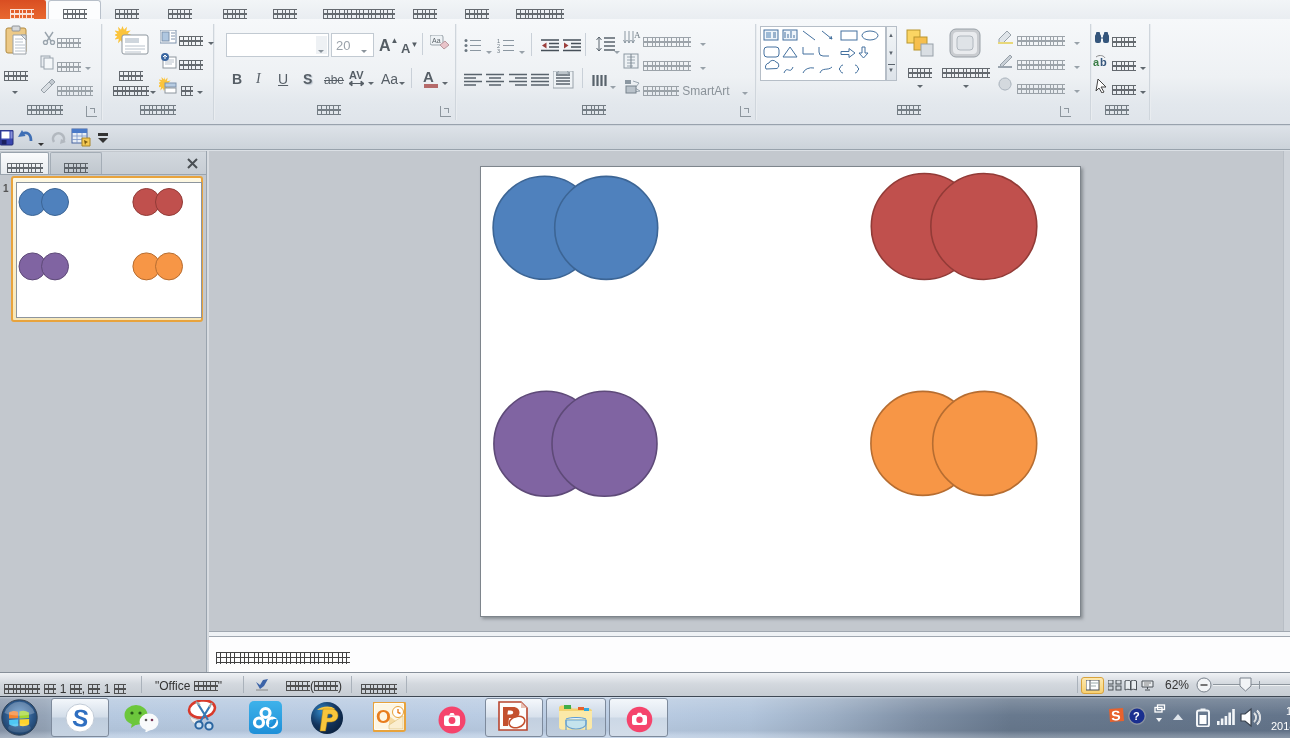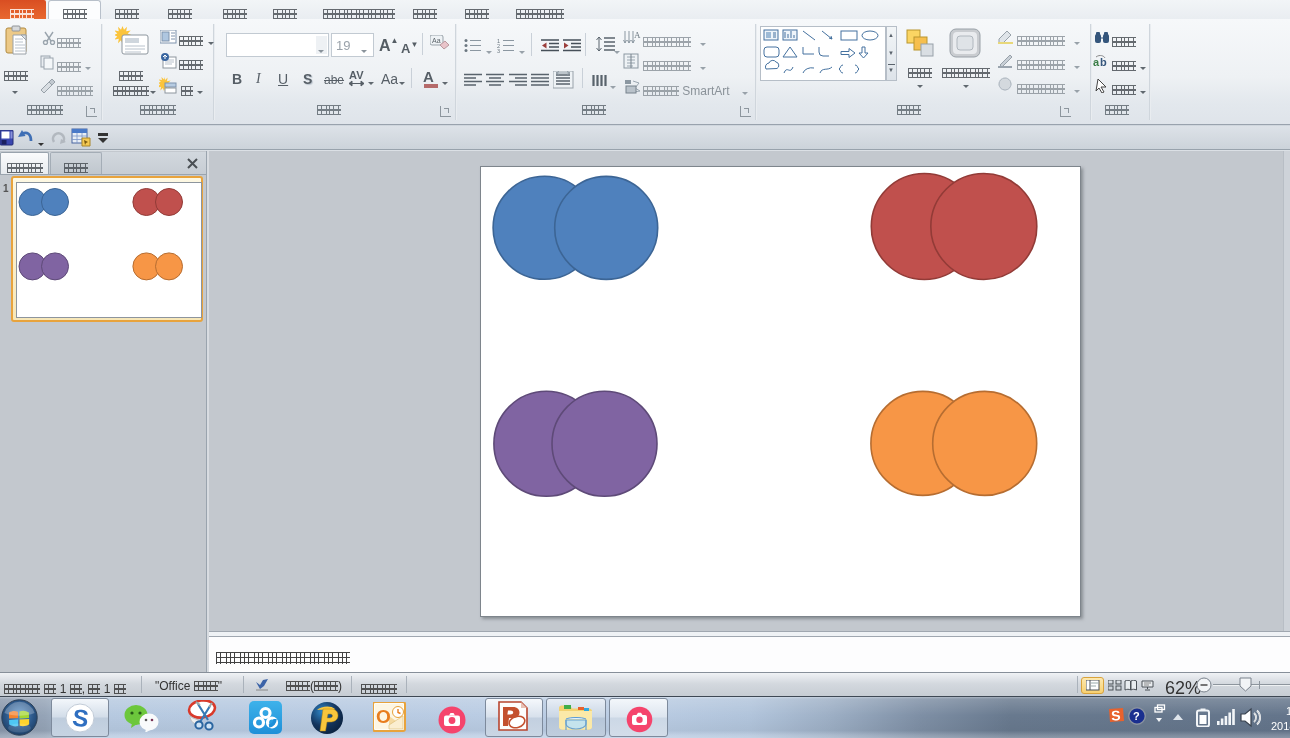--- a/index.html
+++ b/index.html
@@ -117,21 +117,21 @@
       <rect x="6" y="6" width="11" height="4" fill="#b7cce2" stroke="#7e93ad"></rect>
       <rect x="6" y="11" width="11" height="5" fill="#fff" stroke="#8d969e"></rect>
     </svg>
 <div class="a dark" style="left:181px;top:81px"><span class="z" style="width:12px"></span></div>
 <div class="a" style="left:197px;top:84px"><span class="v"></span></div>
 
 <div class="a" style="left:226px;top:33px;width:103px;height:24px;background:#fff;background-image:radial-gradient(#d4dbe2 22%,transparent 24%);background-size:4px 4px;background-position:1px 1px;border:1px solid #c2cad2;box-sizing:border-box"></div>
 <div class="a" style="left:316px;top:36px;width:11px;height:18px;background:#eef1f4"></div>
 <div class="a" style="left:318px;top:43px"><span class="v" style="border-top-color:#8a939b"></span></div>
 <div class="a" style="left:331px;top:33px;width:43px;height:24px;background:#fff;background-image:radial-gradient(#d4dbe2 22%,transparent 24%);background-size:4px 4px;background-position:1px 1px;border:1px solid #c2cad2;box-sizing:border-box"></div>
-<div class="a" style="left:336px;top:38px;font-size:13px;color:#9aa2aa">19</div>
+<div class="a" style="left:336px;top:38px;font-size:13px;color:#9aa2aa">20</div>
 <div class="a" style="left:361px;top:43px"><span class="v" style="border-top-color:#8a939b"></span></div>
 <div class="a dark" style="left:379px;top:36px;font-size:16px;font-weight:bold;color:#555d64">A<span style="font-size:8px;vertical-align:8px">▲</span></div>
 <div class="a dark" style="left:401px;top:40px;font-size:13px;font-weight:bold;color:#555d64">A<span style="font-size:8px;vertical-align:6px">▼</span></div>
 <div class="a" style="left:422px;top:33px;width:1px;height:22px;background:#c9d0d8"></div>
 <svg class="a" style="left:430px;top:35px" width="21" height="18">
       <rect x="0" y="0" width="13" height="10" rx="2" fill="#eef2f5" stroke="#98a1a9"></rect>
       <text x="2" y="8" font-size="7" fill="#5a6268">Aa</text>
       <path d="M10 10l5-4 4 4-5 4z" fill="#e9c4ca" stroke="#b9999f"></path>
     </svg>
 <div class="a" style="left:232px;top:71px;font-size:14px;font-weight:bold;color:#565e66">B</div>
@@ -418,21 +418,21 @@
       </g>
     </svg>
 <svg class="a" style="left:1124px;top:680px" width="14" height="11">
       <path d="M1 1c2-1 4-1 5.5 0v9C5 9 3 9 1 10zM12.5 1c-2-1-4-1-5.5 0v9c1.5-1 3.5-1 5.5 0z" fill="#e8ecef" stroke="#4a5056"></path>
     </svg>
 <svg class="a" style="left:1141px;top:680px" width="14" height="11">
       <path d="M1 1h11v6H1z" fill="#e8ecef" stroke="#4a5056"></path>
       <path d="M6.5 7v2M4 10h5" stroke="#4a5056"></path>
       <path d="M3 3h7M3 5h5" stroke="#888"></path>
     </svg>
-<div class="a" style="left:1165px;top:678px;font-size:18px;color:#333">62%</div>
+<div class="a" style="left:1165px;top:678px;font-size:12px;color:#333">62%</div>
 <svg class="a" style="left:1196px;top:677px" width="16" height="16">
       <circle cx="8" cy="8" r="7" fill="#f2f4f6" stroke="#7a828c"></circle>
       <path d="M4.5 8h7" stroke="#555" stroke-width="1.6"></path>
     </svg>
 <div class="a" style="left:1213px;top:684px;width:77px;height:1px;background:#8d959d"></div>
 <div class="a" style="left:1213px;top:685px;width:77px;height:1px;background:#eef1f3"></div>
 <div class="a" style="left:1259px;top:681px;width:1px;height:8px;background:#8d959d"></div>
 <svg class="a" style="left:1239px;top:677px" width="13" height="15">
       <path d="M1 1h11v8l-5.5 5L1 9z" fill="#f2f4f6" stroke="#7a828c"></path>
     </svg>

